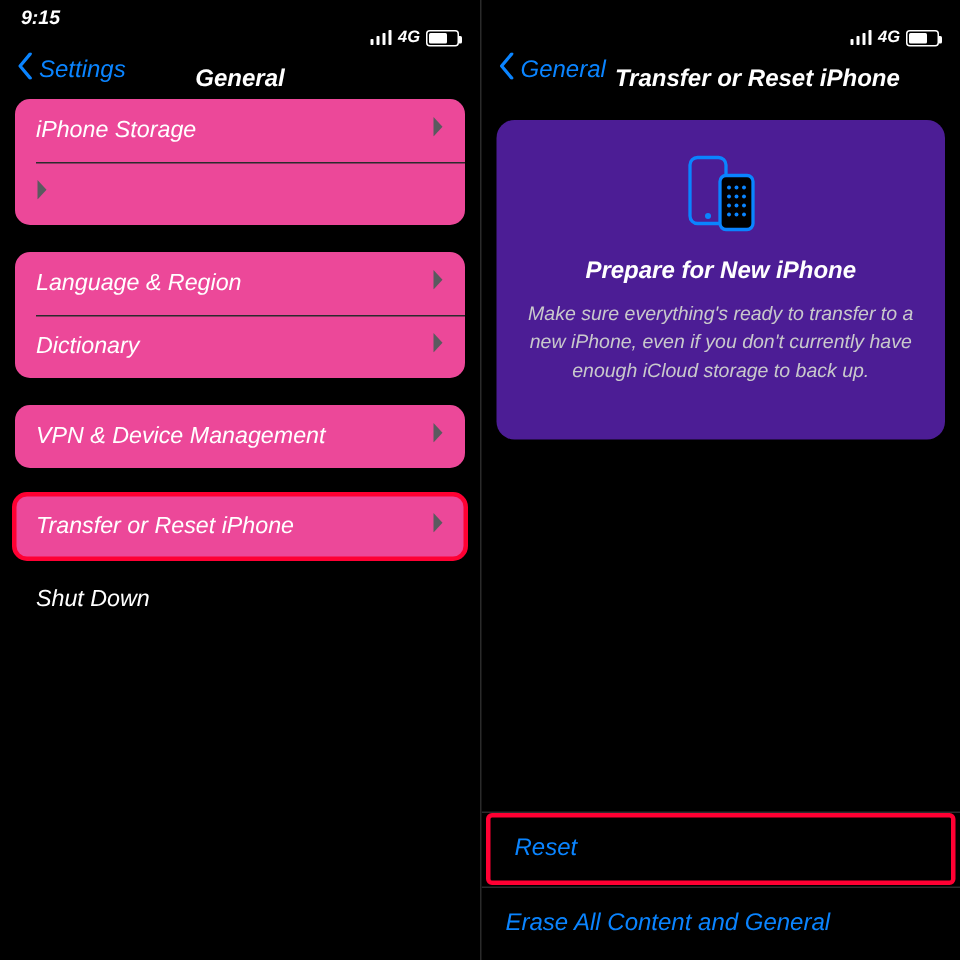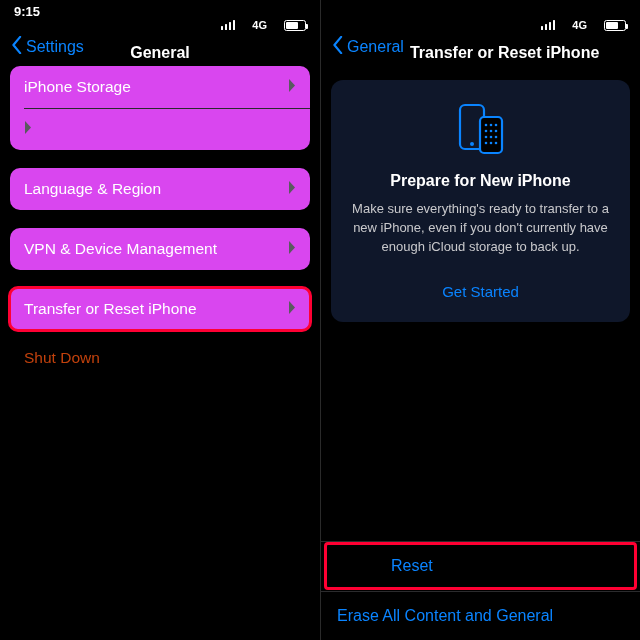--- a/index.html
+++ b/index.html
@@ -1,67 +1,67 @@
 <!DOCTYPE html>
 <html><head>
 <meta charset="utf-8">
 <style>
   * { margin: 0; padding: 0; box-sizing: border-box; font-family: -apple-system, "SF Pro Text", "Helvetica Neue", Arial, sans-serif; -webkit-font-smoothing: antialiased; }
   html, body { width: 640px; height: 640px; background: #5a5a5a; overflow: hidden; }
   .stage { display: flex; width: 640px; height: 640px; }
-  .phone { width: 320px; height: 640px; background: #000; color: #fff; position: relative; overflow: hidden; }
+  .phone { width: 320px; height: 640px; background: #000; color: #fff; position: relative; overflow: hidden; font-style: italic; }
   .phone + .phone { border-left: 1px solid #2a2a2a; }
 
   .statusbar { display: flex; justify-content: space-between; align-items: center; height: 22px; padding: 0 14px; font-size: 13px; font-weight: 600; }
-  .statusbar .right { display: flex; gap: 17px; align-items: center; margin-top: 28px; }
+  .statusbar .right { display: flex; gap: 4px; align-items: center; margin-top: 28px; }
   .sig { display: inline-flex; gap: 1.5px; align-items: flex-end; }
   .sig i { width: 2.5px; background: #fff; display: inline-block; border-radius: 0.5px; }
   .sig i:nth-child(1){height:4px}.sig i:nth-child(2){height:6px}.sig i:nth-child(3){height:8px}.sig i:nth-child(4){height:10px}
   .net { font-size: 11px; font-weight: 600; }
   .batt { display:inline-flex; align-items:center; }
   .batt .body { width: 22px; height: 11px; border: 1px solid #fff; border-radius: 2.5px; position: relative; }
   .batt .body::after { content:""; position:absolute; right:-3px; top:3px; width:2px; height:5px; background:#fff; border-radius:0 1px 1px 0; }
   .batt .fill { position:absolute; left:1px; top:1px; bottom:1px; width: 60%; background:#fff; border-radius:1px; }
 
   .navbar { display: flex; align-items: flex-end; height: 40px; position: relative; padding: 0 6px; }
   .back { display: flex; align-items: center; color: #0a84ff; font-size: 16px; gap: 2px; padding: 4px 4px; }
   .back svg { width: 14px; height: 18px; }
   .navtitle { position: absolute; left: 0; right: 0; text-align: center; font-size: 16px; font-weight: 600; pointer-events: none; }
   .navtitle.left-align { position: static; text-align: left; margin-left: 2px; pointer-events: auto; }
 
   .content { padding: 0 10px; }
-  .group { background: #d946ef; border-radius: 10px; margin-top: 18px; overflow: hidden; }
+  .group { background: #ec4899; border-radius: 10px; margin-top: 18px; overflow: hidden; }
   .group:first-child { margin-top: 4px; }
   .row { display: flex; align-items: center; justify-content: space-between; height: 42px; padding: 0 14px; position: relative; cursor: pointer; }
   .row + .row::before { content:""; position:absolute; left:14px; right:0; top:0; height:1px; background:#2b2b2d; }
   .row .label { font-size: 15.5px; font-weight: 400; color: #fff; }
   .row .chev svg { width: 8px; height: 13px; }
   .row .chev svg path { fill: #5a5a5f; }
   .row.plain { background: transparent; }
   .row.blue .label { color: #0a84ff; }
 
   .highlight { outline: 3px solid #ff0033; outline-offset: -1px; border-radius: 8px; }
 
-  .card { background: #0f172a; border-radius: 12px; margin: 18px 10px 0 10px; padding: 22px 18px 16px 18px; text-align: center; }
+  .card { background: #4c1d95; border-radius: 12px; margin: 18px 10px 0 10px; padding: 22px 18px 16px 18px; text-align: center; }
   .card .illus { display:flex; justify-content:center; margin-bottom: 16px; }
   .card h3 { font-size: 16px; font-weight: 600; margin-bottom: 10px; }
   .card p  { font-size: 13px; line-height: 1.45; color: #c9c9cc; margin-bottom: 20px; }
   .card .cta { color: #0a84ff; font-size: 15px; font-weight: 400; display:inline-block; padding: 6px 10px; }
 
   .bottom-list { position: absolute; left: 0; right: 0; bottom: 0; }
   .bottom-list .row { height: 48px; padding: 0 16px; }
   .bottom-list .row .label { color: #0a84ff; font-size: 16px; }
   .bottom-list .sep { height:1px; background:#2b2b2d; }
   .bottom-list .hl-wrap { position:relative; }
 
   .shutdown-wrap { margin-top: 6px; }
   .shutdown-wrap .row { height: 44px; padding: 0 14px; }
-  .shutdown-wrap .row .label { color:#c2410c; }
-
-  .hl-box { border: 3px solid #ff0033; border-radius: 4px; padding-left: 48px; }
+  .shutdown-wrap .row .label { color:#ffffff; }
+
+  .hl-box { border: 3px solid #ff0033; border-radius: 4px; }
 </style>
 </head>
 <body>
 
 <div class="stage">
 
   <div class="phone">
     <div class="statusbar">
       <span>9:15</span>
       <span class="right">
@@ -103,20 +103,26 @@
         <div class="row">
           <span class="chev"><svg viewBox="0 0 8 13">
                 <path d="M1 0l6 6.5L1 13z"></path>
               </svg></span>
         </div>
       </div>
 
       <div class="group">
         <div class="row">
           <span class="label">Language &amp; Region</span>
+          <span class="chev"><svg viewBox="0 0 8 13">
+                <path d="M1 0l6 6.5L1 13z"></path>
+              </svg></span>
+        </div>
+        <div class="row">
+          <span class="label">Dictionary</span>
           <span class="chev"><svg viewBox="0 0 8 13">
                 <path d="M1 0l6 6.5L1 13z"></path>
               </svg></span>
         </div>
       </div>
 
       <div class="group">
         <div class="row">
           <span class="label">VPN &amp; Device Management</span>
           <span class="chev"><svg viewBox="0 0 8 13">
@@ -192,21 +198,20 @@
               <circle cx="38" cy="35" r="1.3"></circle>
               <circle cx="43" cy="35" r="1.3"></circle>
             <circle cx="33" cy="41" r="1.3"></circle>
               <circle cx="38" cy="41" r="1.3"></circle>
               <circle cx="43" cy="41" r="1.3"></circle>
           </g>
         </svg>
       </div>
       <h3>Prepare for New iPhone</h3>
       <p>Make sure everything's ready to transfer to a new iPhone, even if you don't currently have enough iCloud storage to back up.</p>
-      <span class="cta">Get Started</span>
     </div>
 
     <div class="bottom-list">
       <div class="sep"></div>
       <div class="hl-wrap hl-box" style="margin:0 3px 1px 3px;">
         <div class="row" style="height:42px;">
           <span class="label">Reset</span>
         </div>
       </div>
       <div class="sep"></div>

